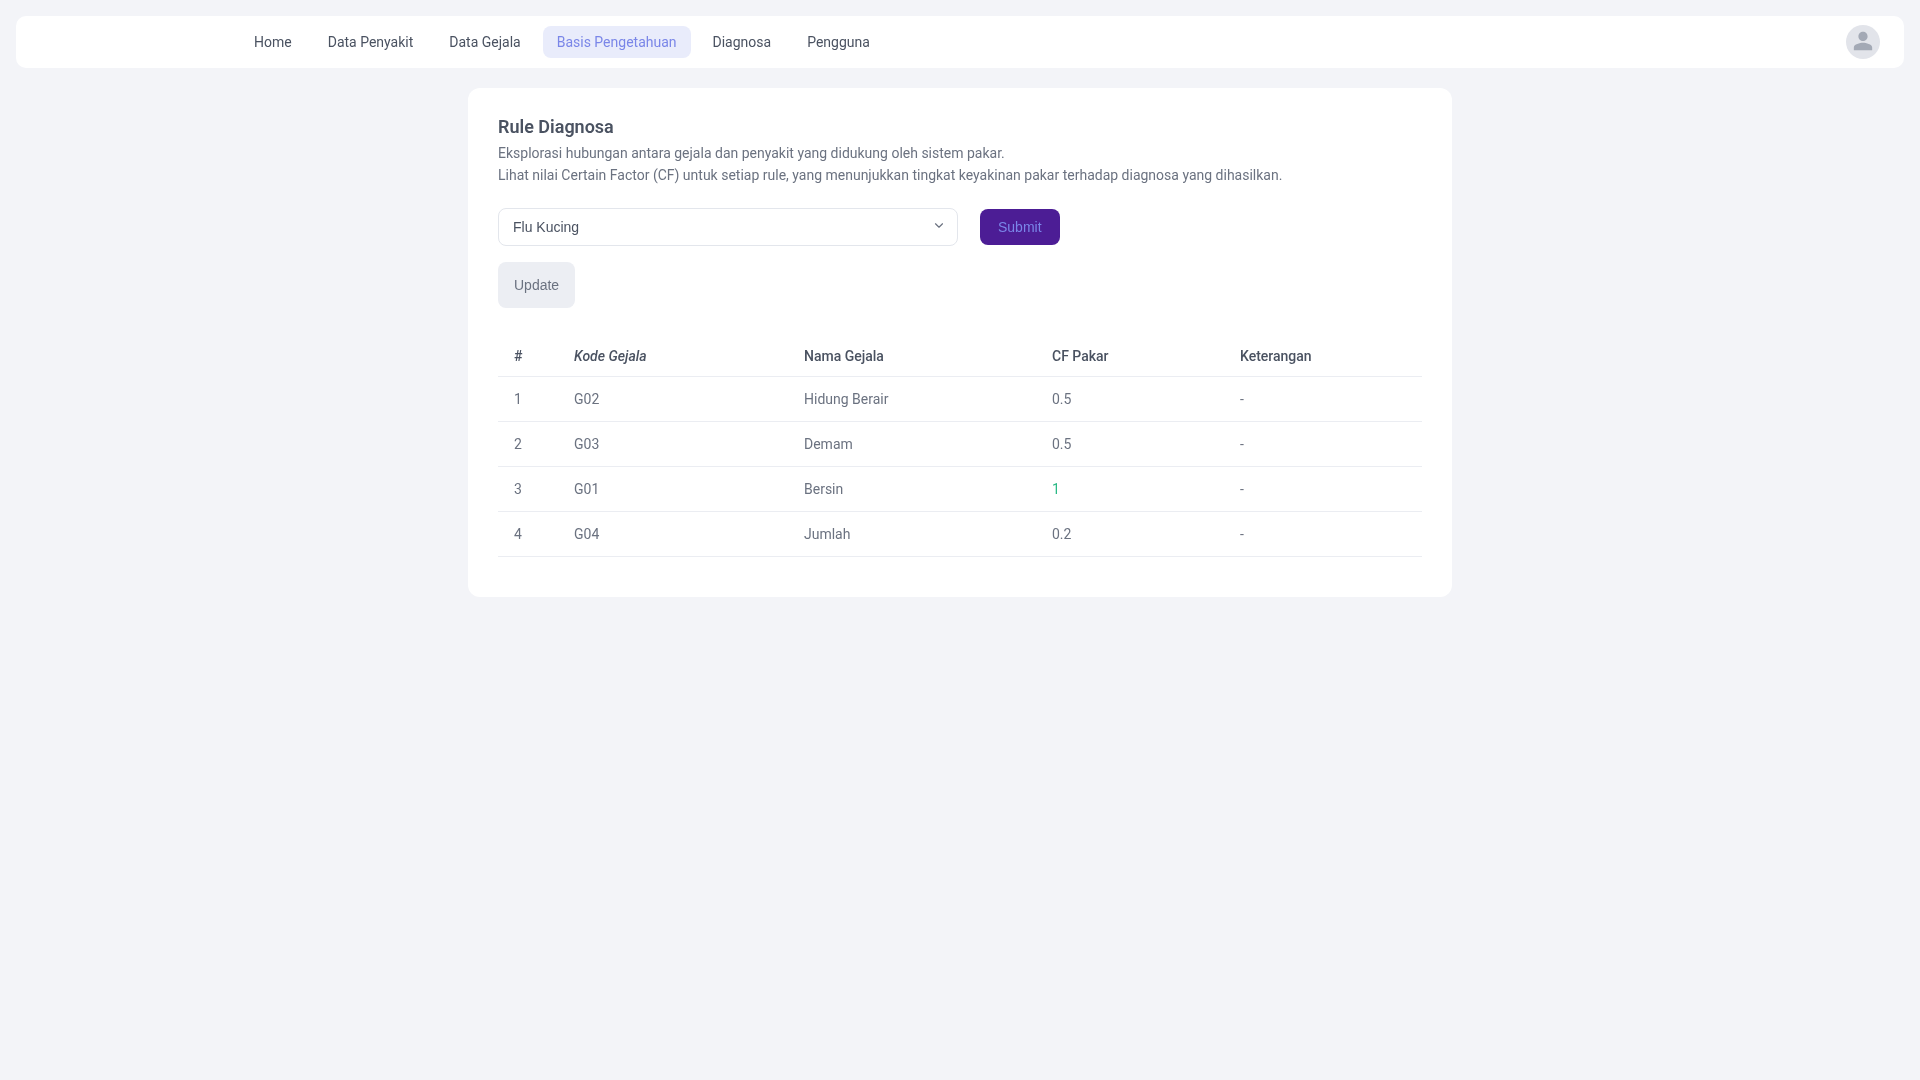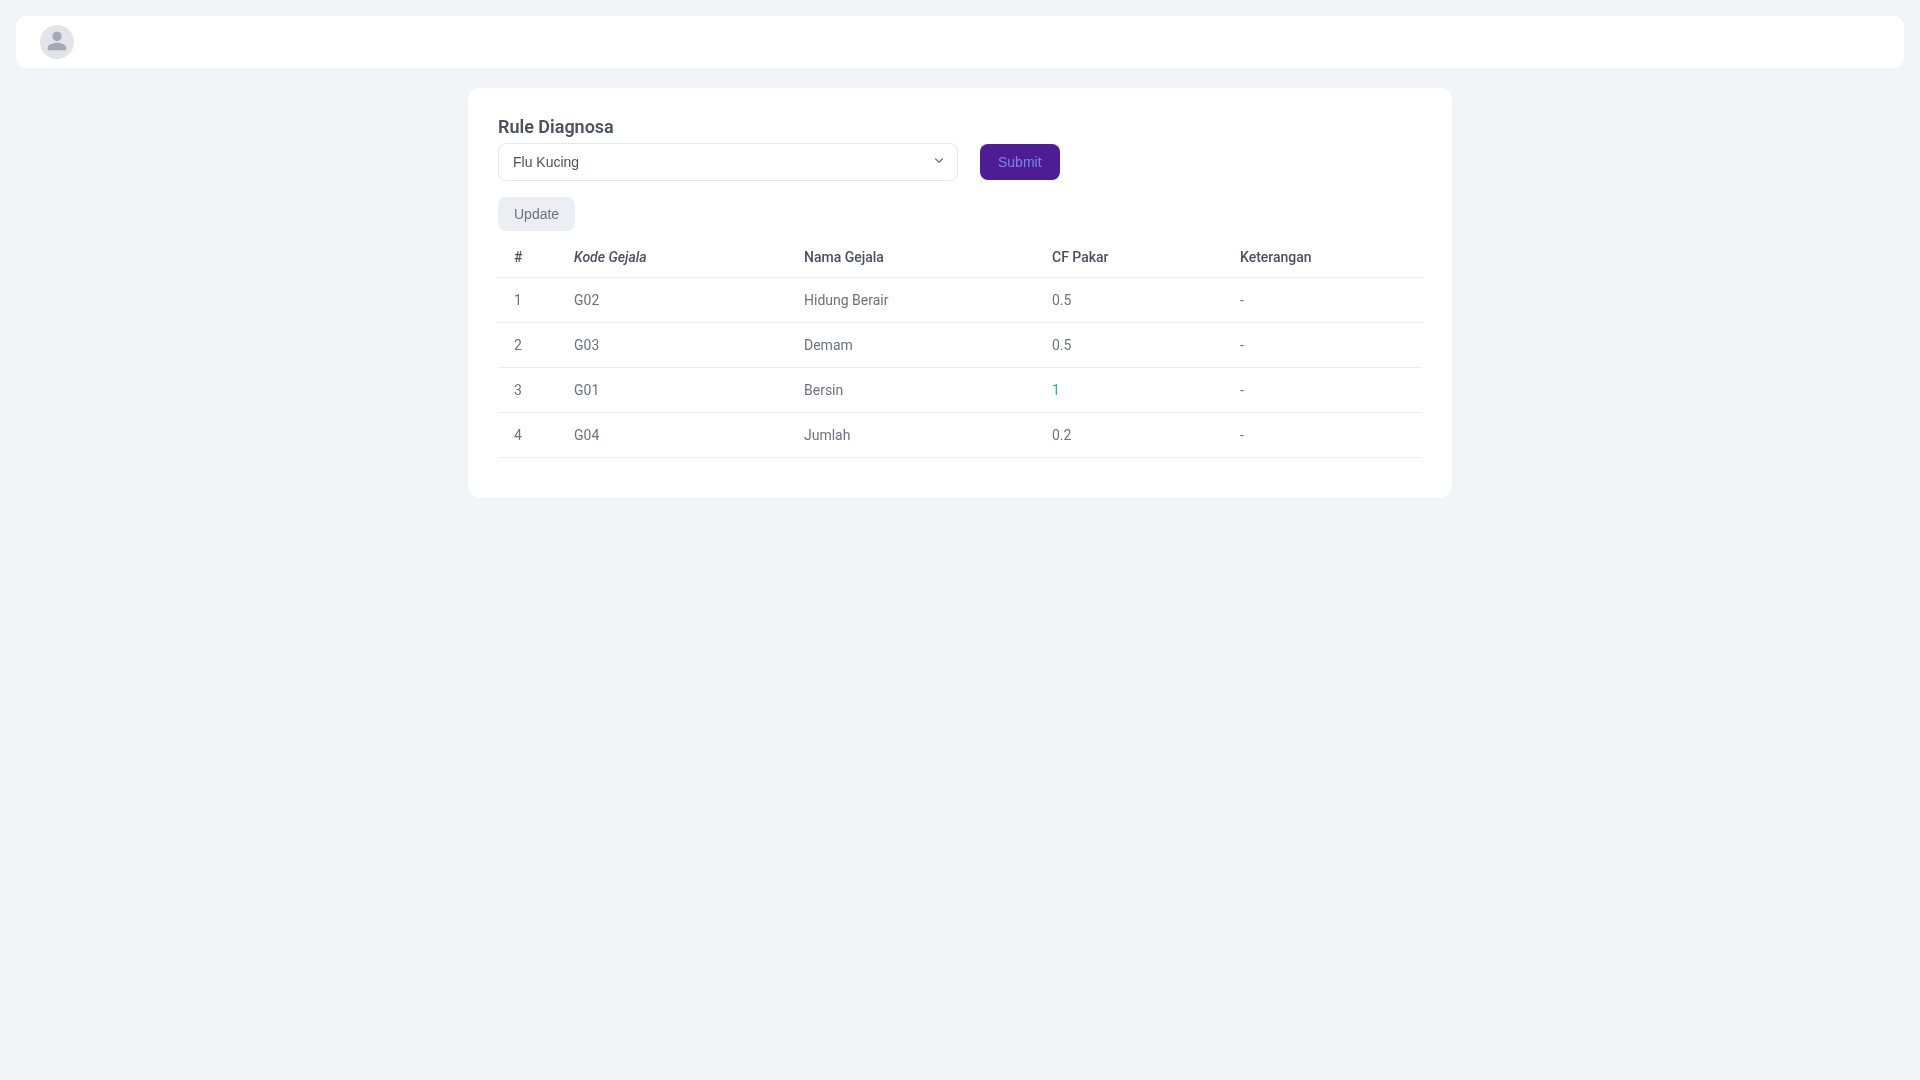--- a/index.html
+++ b/index.html
@@ -132,24 +132,24 @@
     font-size: 14px;
     color: #4a5261;
     line-height: 1.7;
   }
 
   .btn-update {
     background: #eceef3;
     color: #6b7280;
     border: none;
     border-radius: 8px;
-    padding: 9px 16px;
-    font-size: 14px;
-    cursor: pointer;
-    margin-bottom: 6px;
+    padding: 15px 16px;
+    font-size: 14px;
+    cursor: pointer;
+    margin-bottom: 28px;
   }
 
   
   table {
     width: 100%;
     border-collapse: collapse;
   }
   th {
     text-align: left;
     font-weight: 500;
@@ -168,31 +168,43 @@
 
   .col-num   { width: 60px; }
   .col-kode  { width: 230px; font-style: italic; }
   .col-nama  { width: 248px; }
   .col-cf    { width: 188px; }
 </style>
 </head>
 <body>
 
 <div class="navbar">
+  <div class="nav-left">
+    <div class="nav-item">Home</div>
+    <div class="nav-item">Data Penyakit</div>
+    <div class="nav-item">Data Gejala</div>
+    <div class="nav-item active">Basis Pengetahuan</div>
+    <div class="nav-item">Diagnosa</div>
+    <div class="nav-item">Pengguna</div>
+  </div>
   <div class="avatar">
     <span>
       <svg viewBox="0 0 24 24">
           <path d="M12 12c2.76 0 5-2.24 5-5s-2.24-5-5-5-5 2.24-5 5 2.24 5 5 5zm0 2c-3.33 0-10 1.67-10 5v3h20v-3c0-3.33-6.67-5-10-5z"></path>
         </svg>
     </span>
   </div>
 </div>
 
 <div class="card">
   <div class="card-title">Rule Diagnosa</div>
+  <div class="card-desc">
+    <span>Eksplorasi hubungan antara gejala dan penyakit yang didukung oleh sistem pakar.</span><br>
+    <span>Lihat nilai Certain Factor (CF) untuk setiap rule, yang menunjukkan tingkat keyakinan pakar terhadap diagnosa yang dihasilkan.</span>
+  </div>
 
   <div class="form-row">
     <div class="select-wrap">
       <input class="select-input" readonly="" value="Flu Kucing" style="">
       <span class="select-caret">
         <svg viewBox="0 0 24 24" stroke-width="2" stroke-linecap="round" stroke-linejoin="round">
             <polyline points="6 9 12 15 18 9"></polyline>
           </svg>
       </span>
     </div>

